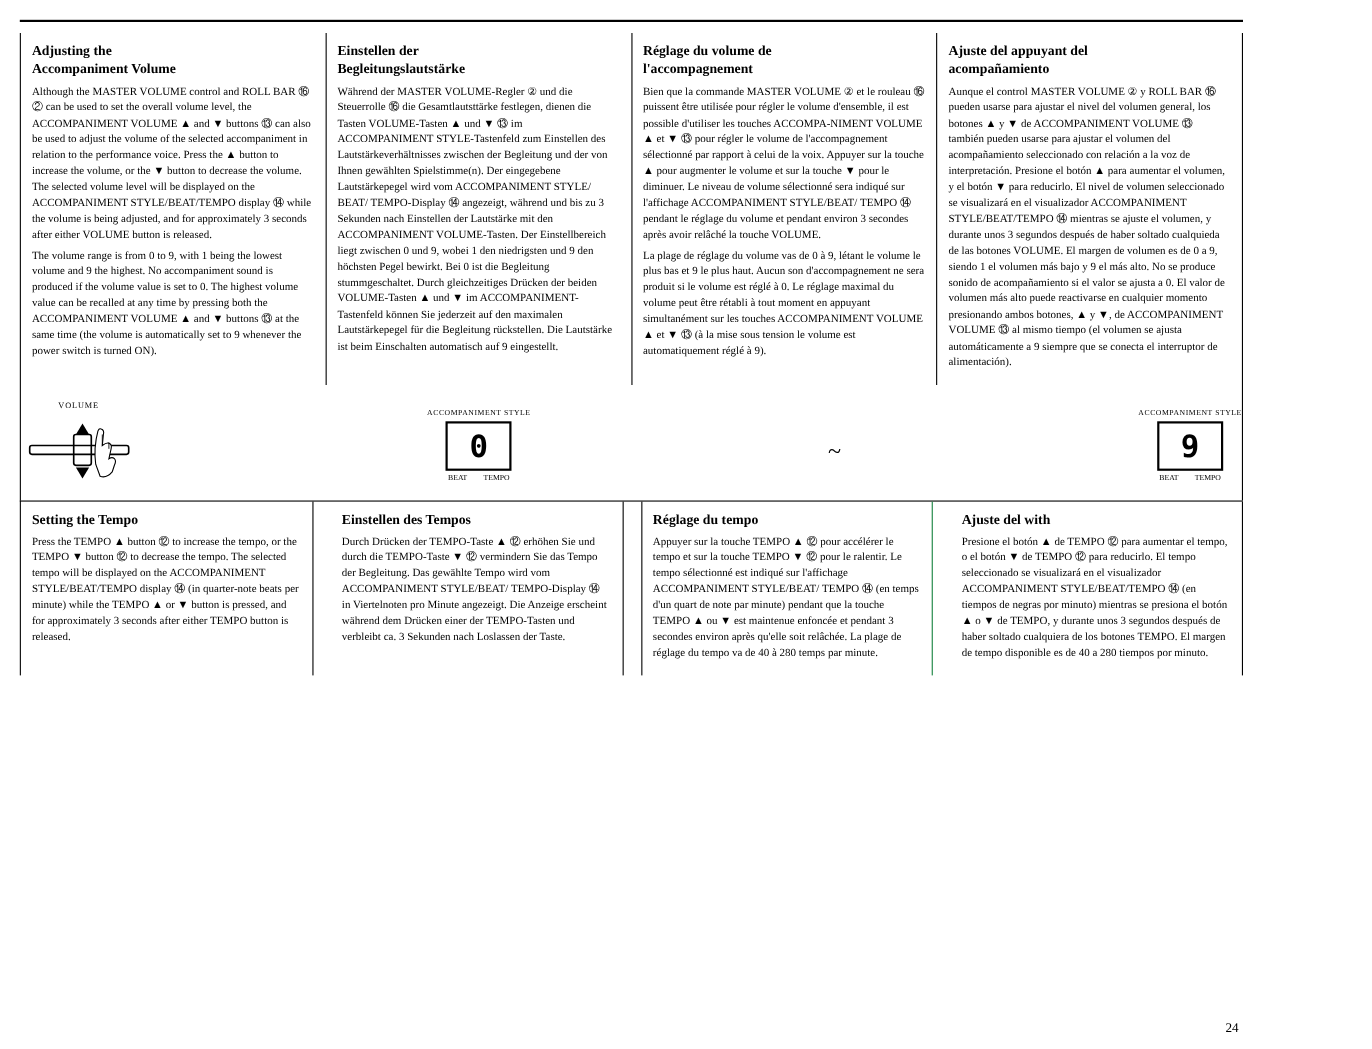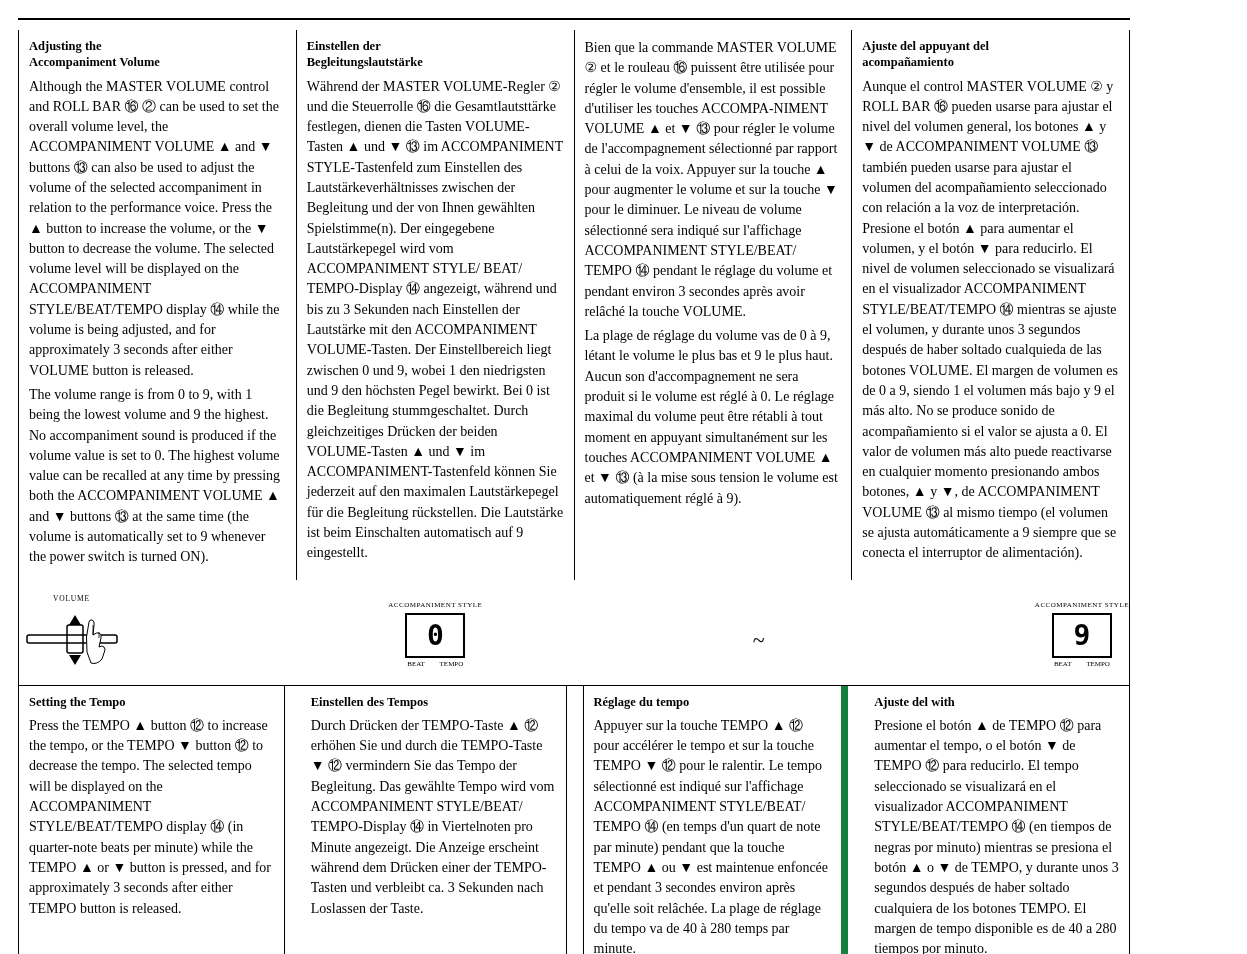--- a/index.html
+++ b/index.html
@@ -32,21 +32,21 @@
       padding: 8px 10px;
       border-right: 1px solid #000;
     }
     .col-title {
       font-weight: bold;
       font-size: 12.5px;
       margin-bottom: 6px;
       line-height: 1.3;
     }
     .col-body {
-      font-size: 14px;
+      font-size: 10px;
       line-height: 1.45;
     }
     .col-body p {
       margin-bottom: 4px;
     }
     .divider-row {
       display: flex;
       align-items: center;
       justify-content: space-between;
       padding: 14px 0 10px 0;
@@ -125,20 +125,24 @@
       <div class="col-title">
         <span>Einstellen der</span><br>
         <span>Begleitungslautstärke</span>
       </div>
       <div class="col-body">
         <p>Während der MASTER VOLUME-Regler ② und die Steuerrolle ⑯ die Gesamtlautsttärke festlegen, dienen die Tasten VOLUME-Tasten ▲ und ▼ ⑬ im ACCOMPANIMENT STYLE-Tastenfeld zum Einstellen des Lautstärkeverhältnisses zwischen der Begleitung und der von Ihnen gewählten Spielstimme(n). Der eingegebene Lautstärkepegel wird vom ACCOMPANIMENT STYLE/ BEAT/ TEMPO-Display ⑭ angezeigt, während und bis zu 3 Sekunden nach Einstellen der Lautstärke mit den ACCOMPANIMENT VOLUME-Tasten. Der Einstellbereich liegt zwischen 0 und 9, wobei 1 den niedrigsten und 9 den höchsten Pegel bewirkt. Bei 0 ist die Begleitung stummgeschaltet. Durch gleichzeitiges Drücken der beiden VOLUME-Tasten ▲ und ▼ im ACCOMPANIMENT-Tastenfeld können Sie jederzeit auf den maximalen Lautstärkepegel für die Begleitung rückstellen. Die Lautstärke ist beim Einschalten automatisch auf 9 eingestellt.</p>
       </div>
     </div>
 
     <div class="col">
+      <div class="col-title">
+        <span>Réglage du volume de</span><br>
+        <span>l'accompagnement</span>
+      </div>
       <div class="col-body">
         <p>Bien que la commande MASTER VOLUME ② et le rouleau ⑯ puissent être utilisée pour régler le volume d'ensemble, il est possible d'utiliser les touches ACCOMPA-NIMENT VOLUME ▲ et ▼ ⑬ pour régler le volume de l'accompagnement sélectionné par rapport à celui de la voix.  Appuyer sur la touche ▲ pour augmenter le volume et sur la touche ▼ pour le diminuer. Le niveau de volume sélectionné sera indiqué sur l'affichage ACCOMPANIMENT STYLE/BEAT/ TEMPO ⑭ pendant le réglage du volume et pendant environ 3 secondes après avoir relâché la touche VOLUME.</p>
         <p>La plage de réglage du volume vas de 0 à 9, létant le volume le plus bas et 9 le plus haut. Aucun son d'accompagnement ne sera produit si le volume est réglé à 0. Le réglage maximal du volume peut être rétabli à tout moment en appuyant simultanément sur les touches ACCOMPANIMENT VOLUME ▲ et ▼ ⑬ (à la mise sous tension le volume est automatiquement réglé à 9).</p>
       </div>
     </div>
 
     <div class="col">
       <div class="col-title">
         <span>Ajuste del appuyant del</span><br>
         <span>acompañamiento</span>
@@ -213,21 +217,21 @@
 
     <div class="col" style="border-right:1px solid #000;">
       <div class="col-title">
         <span>Einstellen des Tempos</span>
       </div>
       <div class="col-body">
         <p>Durch Drücken der TEMPO-Taste ▲ ⑫ erhöhen Sie und durch die TEMPO-Taste ▼ ⑫ vermindern Sie das Tempo der Begleitung. Das gewählte Tempo wird vom ACCOMPANIMENT STYLE/BEAT/ TEMPO-Display ⑭ in Viertelnoten pro Minute angezeigt. Die Anzeige erscheint während dem Drücken einer der TEMPO-Tasten und verbleibt ca. 3 Sekunden nach Loslassen der Taste.</p>
       </div>
     </div>
 
-    <div class="col" style="border-right:7px solid #15803d; border-left:1px solid #000;">
+    <div class="col" style="border-right:1px solid #15803d; border-left:1px solid #000;">
       <div class="col-title">
         <span>Réglage du tempo</span>
       </div>
       <div class="col-body">
         <p>Appuyer sur la touche TEMPO ▲ ⑫ pour accélérer le tempo et sur la touche TEMPO ▼ ⑫ pour le ralentir. Le tempo sélectionné est indiqué sur l'affichage ACCOMPANIMENT STYLE/BEAT/ TEMPO ⑭ (en temps d'un quart de note par minute) pendant que la touche TEMPO ▲ ou ▼ est maintenue enfoncée et pendant 3 secondes environ après qu'elle soit relâchée. La plage de réglage du tempo va de 40 à 280 temps par minute.</p>
       </div>
     </div>
 
     <div class="col" style="border-right:1px solid #000;">
       <div class="col-title">

